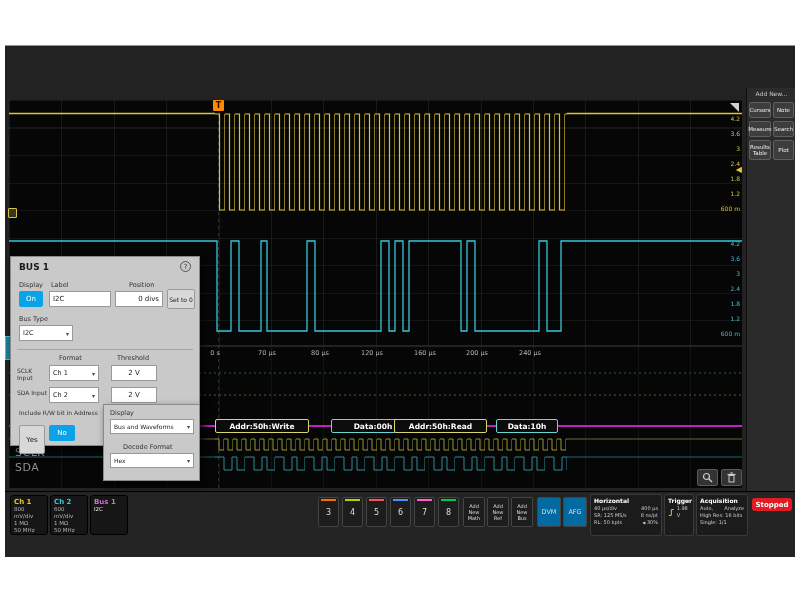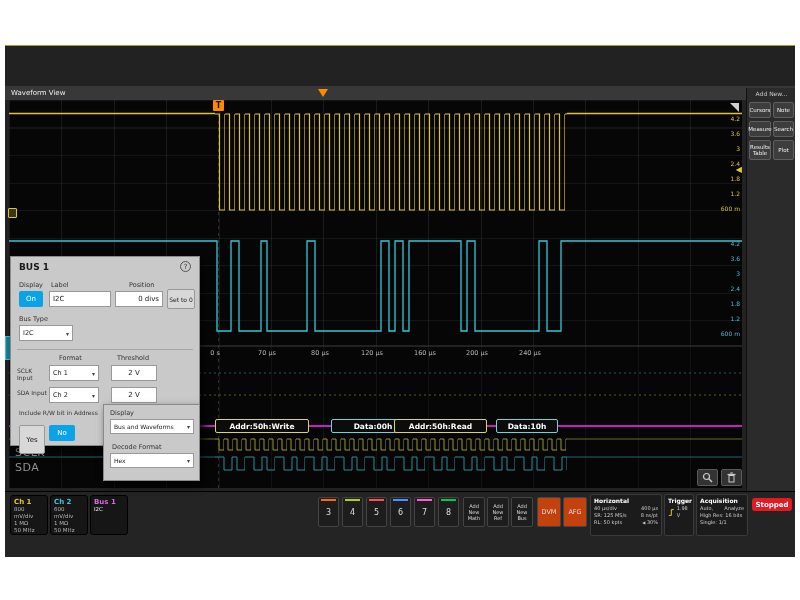--- a/index.html
+++ b/index.html
@@ -48,36 +48,32 @@
   .sb-title { position:absolute; left:0; top:2px; width:49px; text-align:center; font-size:6px; color:#ccc; }
   .sb-btn { position:absolute; background:#3d3d3d; border:1px solid #5f5f5f; border-radius:2px; color:#eee; font-size:5.5px; display:flex; align-items:center; justify-content:center; text-align:center; line-height:6px; }
   
   .bottombar { position:absolute; left:0; top:445px; width:790px; height:66px; background:#242424; border-top:1px solid #000; }
   .badge { position:absolute; top:3px; width:38px; height:40px; background:#161616; border:1px solid #000; border-radius:3px; padding:2px 3px; }
   .badge .bname { font-size:7px; font-weight:bold; }
   .badge .bline { font-size:5.5px; color:#b5b5b5; line-height:7px; }
   .numbtn { position:absolute; top:5px; width:21px; height:30px; background:#1d1d1d; border:1px solid #444; border-radius:2px; color:#ddd; font-size:8px; display:flex; align-items:center; justify-content:center; }
   .numbtn .cbar { position:absolute; left:2px; right:2px; top:1px; height:2px; }
   .addbtn { position:absolute; top:5px; width:22px; height:30px; background:#1d1d1d; border:1px solid #444; border-radius:2px; color:#ddd; font-size:5px; line-height:6px; display:flex; align-items:center; justify-content:center; text-align:center; padding:1px; }
-  .fnbtn { position:absolute; top:5px; width:24px; height:30px; background:#c2410c; border:1px solid #444; border-radius:2px; color:#ddd; font-size:6.5px; display:flex; align-items:center; justify-content:center; }
+  .fnbtn { position:absolute; top:5px; width:24px; height:30px; background:#0369a1; border:1px solid #444; border-radius:2px; color:#ddd; font-size:6.5px; display:flex; align-items:center; justify-content:center; }
   .panel { position:absolute; top:2px; height:42px; background:#1b1b1b; border:1px solid #3a3a3a; border-radius:2px; padding:2px 3px; }
   .panel .ptitle { font-size:6px; font-weight:bold; color:#fff; line-height:8px; }
   .panel .prow { display:flex; justify-content:space-between; font-size:5px; color:#ccc; line-height:7px; }
   .stopped { position:absolute; left:747px; top:6px; width:40px; height:13px; background:#e01b24; border-radius:3px; color:#fff; font-size:7px; font-weight:bold; display:flex; align-items:center; justify-content:center; }
 </style>
 </head>
 <body>
 
 <div class="scope">
 
 
-  <div class="viewtab">
-    <span class="viewtab-label">Waveform View</span>
-    <div class="exp-marker"></div>
-  </div>
 
   <div class="wave">
     <div class="grid-upper"></div>
     <div class="grid-lower"></div>
 
     <svg width="733" height="388" style="position:absolute;left:0;top:0">
       <defs>
         <pattern id="clk1" width="10" height="98" patternUnits="userSpaceOnUse" x="206" y="13">
           <path d="M0 1 H4.5 V97 H10 V1" fill="none" stroke="#e2c52e" stroke-width="1.2"></path>
         </pattern>
@@ -209,21 +205,21 @@
     <div class="dbtn gray" style="left:8px;top:168px;width:26px;height:29px">Yes</div>
     <div class="dbtn blue" style="left:38px;top:168px;width:26px;height:16px">No</div>
   </div>
 
   <div class="subpanel">
     <span class="dlbl" style="left:6px;top:4px">Display</span>
     <div class="dd" style="left:6px;top:14px;width:84px;height:15px;font-size:6px">
       <span>Bus and Waveforms</span>
       <span class="caret">▾</span>
     </div>
-    <span class="dlbl" style="left:8px;top:38px">Decode Format</span>
+    <span class="dlbl" style="left:19px;top:38px">Decode Format</span>
     <div class="dd" style="left:6px;top:48px;width:84px;height:15px;font-size:6px">
       <span>Hex</span>
       <span class="caret">▾</span>
     </div>
   </div>
 
   <div class="sidebar">
     <div class="sb-title">Add New...</div>
     <div class="sb-btn" style="left:2px;top:14px;width:22px;height:16px">Cursors</div>
     <div class="sb-btn" style="left:26px;top:14px;width:21px;height:16px">Note</div>

